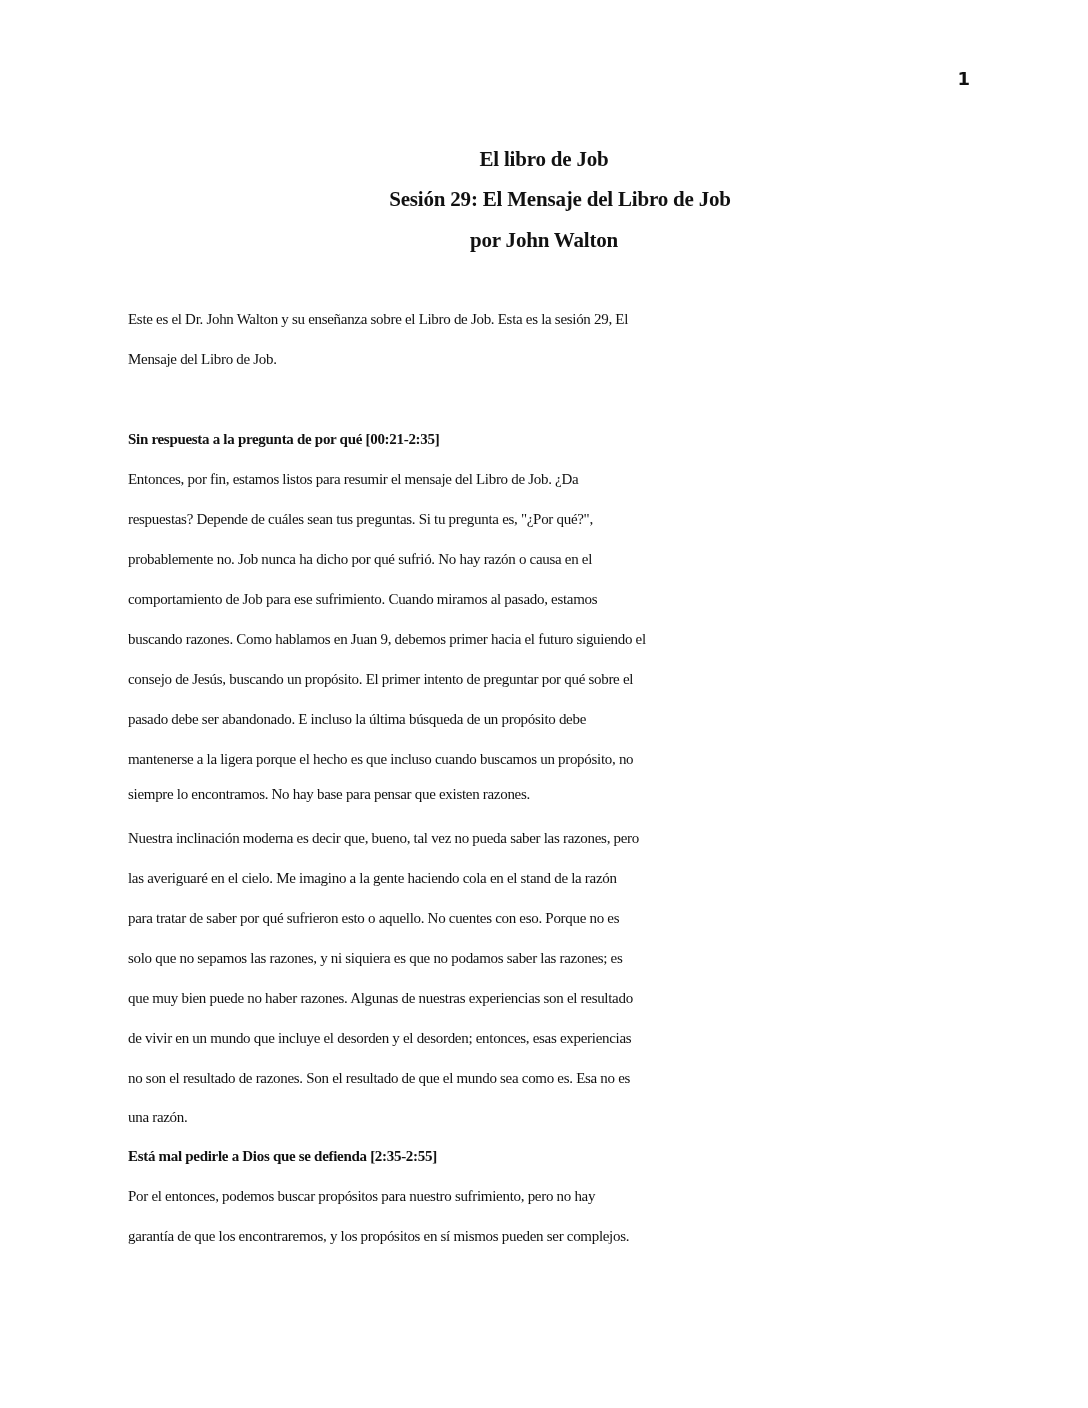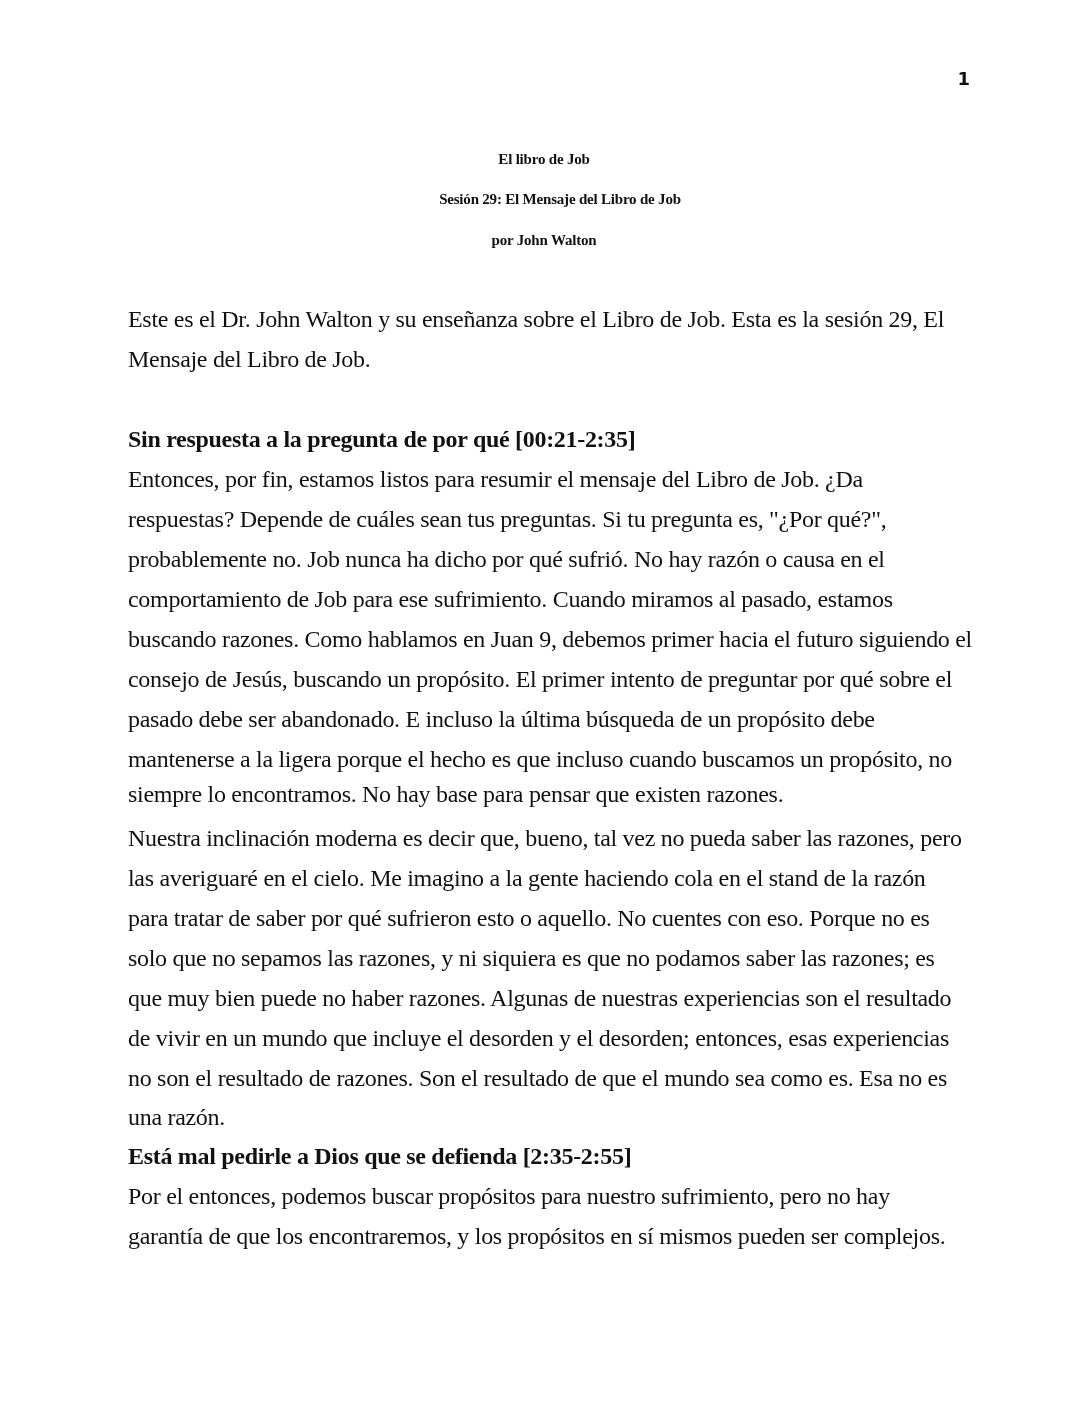--- a/index.html
+++ b/index.html
@@ -30,29 +30,29 @@
       text-align: right;
       font-size: 18px;
       font-weight: bold;
       font-family: "DejaVu Sans", sans-serif;
     }
     .title-line {
       position: absolute;
       left: 0;
       width: 1088px;
       text-align: center;
-      font-size: 15px;
+      font-size: 21px;
       font-weight: bold;
       line-height: 24px;
       letter-spacing: -0.2px;
     }
     .line {
       position: absolute;
       left: 128px;
-      font-size: 24px;
+      font-size: 15px;
       line-height: 24px;
       white-space: nowrap;
       letter-spacing: -0.3px;
     }
     .heading {
       font-weight: bold;
     }
   </style>
 </head>
 <body>

